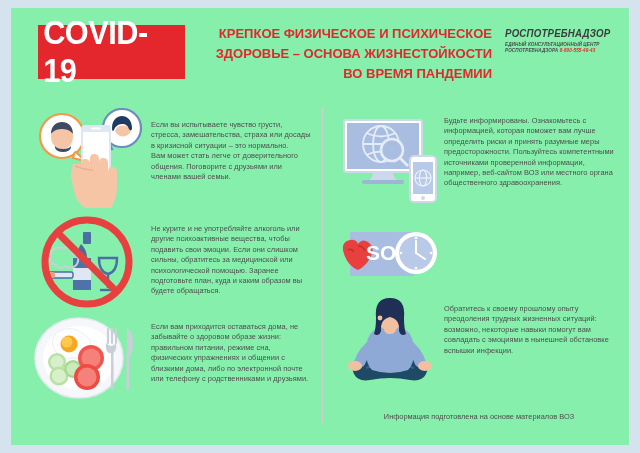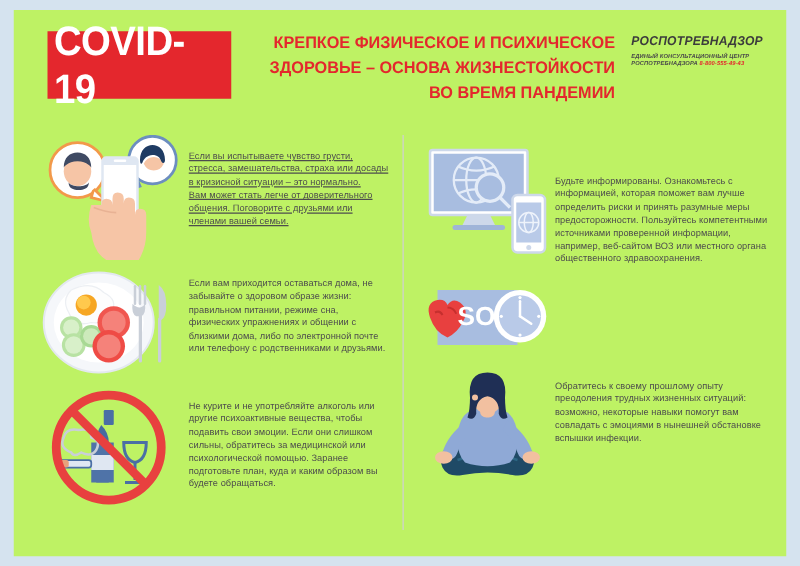--- a/index.html
+++ b/index.html
@@ -6,21 +6,21 @@
   body{
     width:640px;height:453px;
     background:#d5e3ef;
     font-family:"Liberation Sans","DejaVu Sans",sans-serif;
     overflow:hidden;
   }
   .poster{
     position:absolute;
     left:11px;top:8px;
     width:618px;height:437px;
-    background:#bef264;
+    background:#86efac;
     box-sizing:border-box;
   }
 
   
   .header{
     position:absolute;left:0;top:0;width:618px;height:84px;
   }
   .covid-badge{
     position:absolute;left:27px;top:17px;
     width:147px;height:54px;
@@ -145,22 +145,52 @@
 
           <rect x="52" y="17" width="30" height="74" rx="4" fill="#dfe7f2"></rect>
           <rect x="54" y="24" width="26" height="58" fill="#ffffff"></rect>
           <rect x="62" y="19.5" width="10" height="2" rx="1" fill="#ffffff"></rect>
           <rect x="62" y="84" width="10" height="3" rx="1.5" fill="#ffffff"></rect>
 
           <path d="M44 56 q-4 12 0 22 q2 16 12 22 h26 q6 -10 6 -22 l0 -14 q0 -5 -5 -5 q-4 0 -4 5 l0 5 q0 -8 0 -14 q0 -5 -5 -5 q-4 0 -4 5 l0 14 q0 -10 0 -18 q0 -5 -5 -5 q-4 0 -4 5 l0 18 q0 -8 0 -13 q0 -5 -5 -5 q-4 0 -4 5 z" fill="#f6c5a6"></path>
           <path d="M46 58 q10 4 18 4" stroke="#e8b294" stroke-width="1.4" fill="none"></path>
         </svg>
       </div>
-      <div class="txt" style="width:160px;padding-top:12px;white-space:pre-line;text-decoration:underline;">Если вы испытываете чувство грусти, стресса, замешательства, страха или досады в кризисной ситуации – это нормально.
+      <div class="txt" style="width:160px;padding-top:12px;white-space:pre-line;">Если вы испытываете чувство грусти, стресса, замешательства, страха или досады в кризисной ситуации – это нормально.
 Вам может стать легче от доверительного общения. Поговорите с друзьями или членами вашей семьи.</div>
+    </div>
+
+    <div class="row" style="height:100px;">
+      <div class="art" style="width:122px;">
+        <svg width="122" height="96" viewBox="0 0 122 96">
+
+          <g fill="#4a6fa5">
+            <rect x="54" y="18" width="8" height="12" rx="1"></rect>
+            <path d="M52 30 q6 6 6 14 v32 h-10 V44 q0 -8 4 -14z" fill="#476ba0"></path>
+            <rect x="44" y="44" width="18" height="32" fill="#4f73a8"></rect>
+            <rect x="44" y="54" width="18" height="12" fill="#dfe7f2"></rect>
+          </g>
+
+          <g fill="none" stroke="#4a6fa5" stroke-width="2.4">
+            <path d="M70 44 h18 q0 14 -9 16 q-9 -2 -9 -16z"></path>
+            <path d="M79 60 v14"></path>
+            <path d="M71 76 h16"></path>
+          </g>
+
+          <g>
+            <rect x="18" y="58" width="26" height="6" rx="2" fill="#dfe7f2" stroke="#4a6fa5" stroke-width="1.4"></rect>
+            <rect x="18" y="58" width="8" height="6" rx="2" fill="#e8a27a"></rect>
+            <path d="M28 52 q-10 -4 -6 -12 q2 -8 12 -6 q10 -2 10 6 q8 2 4 10 q-4 6 -12 2 q-6 4 -8 0z" fill="none" stroke="#c9cfd8" stroke-width="2"></path>
+          </g>
+
+          <circle cx="58" cy="48" r="42" fill="none" stroke="#e8403f" stroke-width="7"></circle>
+          <line x1="28" y1="18" x2="88" y2="78" stroke="#e8403f" stroke-width="7"></line>
+        </svg>
+      </div>
+      <div class="txt" style="width:160px;padding-top:10px;">Не курите и не употребляйте алкоголь или другие психоактивные вещества, чтобы подавить свои эмоции. Если они слишком сильны, обратитесь за медицинской или психологической помощью. Заранее подготовьте план, куда и каким образом вы будете обращаться.</div>
     </div>
 
     <div class="row" style="height:96px;">
       <div class="art" style="width:122px;">
         <svg width="122" height="90" viewBox="0 0 122 90">
           <ellipse cx="50" cy="44" rx="44" ry="40" fill="#f5f7fa" stroke="#e3e8ef" stroke-width="1.6"></ellipse>
           <ellipse cx="50" cy="44" rx="36" ry="32" fill="#ffffff"></ellipse>
 
           <path d="M28 18 q16 -8 26 2 q12 6 6 16 q-4 10 -16 8 q-14 4 -18 -8 q-6 -10 2 -18z" fill="#fdfdfd" stroke="#eceff3" stroke-width="1"></path>
           <circle cx="40" cy="30" r="8.5" fill="#f6a623"></circle>
@@ -187,50 +217,20 @@
           </g>
 
           <g fill="#c9cfd8">
             <path d="M98 14 q6 4 6 16 q0 10 -4 12 l-2 0 z"></path>
             <rect x="97.4" y="40" width="2.6" height="36" rx="1.2"></rect>
           </g>
         </svg>
       </div>
       <div class="txt" style="width:160px;padding-top:8px;">Если вам приходится оставаться дома, не забывайте о здоровом образе жизни: правильном питании, режиме сна, физических упражнениях и общении с близкими дома, либо по электронной почте или телефону с родственниками и друзьями.</div>
     </div>
-
-    <div class="row" style="height:100px;">
-      <div class="art" style="width:122px;">
-        <svg width="122" height="96" viewBox="0 0 122 96">
-
-          <g fill="#4a6fa5">
-            <rect x="54" y="18" width="8" height="12" rx="1"></rect>
-            <path d="M52 30 q6 6 6 14 v32 h-10 V44 q0 -8 4 -14z" fill="#476ba0"></path>
-            <rect x="44" y="44" width="18" height="32" fill="#4f73a8"></rect>
-            <rect x="44" y="54" width="18" height="12" fill="#dfe7f2"></rect>
-          </g>
-
-          <g fill="none" stroke="#4a6fa5" stroke-width="2.4">
-            <path d="M70 44 h18 q0 14 -9 16 q-9 -2 -9 -16z"></path>
-            <path d="M79 60 v14"></path>
-            <path d="M71 76 h16"></path>
-          </g>
-
-          <g>
-            <rect x="18" y="58" width="26" height="6" rx="2" fill="#dfe7f2" stroke="#4a6fa5" stroke-width="1.4"></rect>
-            <rect x="18" y="58" width="8" height="6" rx="2" fill="#e8a27a"></rect>
-            <path d="M28 52 q-10 -4 -6 -12 q2 -8 12 -6 q10 -2 10 6 q8 2 4 10 q-4 6 -12 2 q-6 4 -8 0z" fill="none" stroke="#c9cfd8" stroke-width="2"></path>
-          </g>
-
-          <circle cx="58" cy="48" r="42" fill="none" stroke="#e8403f" stroke-width="7"></circle>
-          <line x1="28" y1="18" x2="88" y2="78" stroke="#e8403f" stroke-width="7"></line>
-        </svg>
-      </div>
-      <div class="txt" style="width:160px;padding-top:10px;">Не курите и не употребляйте алкоголь или другие психоактивные вещества, чтобы подавить свои эмоции. Если они слишком сильны, обратитесь за медицинской или психологической помощью. Заранее подготовьте план, куда и каким образом вы будете обращаться.</div>
-    </div>
   </div>
 
   <div class="col col-right">
 
     <div class="row" style="height:112px;">
       <div class="art" style="width:108px;">
         <svg width="108" height="100" viewBox="0 0 108 100">
           <rect x="8" y="12" width="78" height="52" rx="2" fill="#ffffff" stroke="#cdd8ea" stroke-width="2"></rect>
           <rect x="11" y="15" width="72" height="46" fill="#a8bde0"></rect>
 
@@ -253,21 +253,21 @@
           <rect x="74" y="48" width="26" height="46" rx="4" fill="#ffffff" stroke="#cdd8ea" stroke-width="2"></rect>
           <rect x="77" y="54" width="20" height="32" fill="#b9cae8"></rect>
           <g fill="none" stroke="#eef3fb" stroke-width="1.2">
             <circle cx="87" cy="70" r="8"></circle>
             <ellipse cx="87" cy="70" rx="3.6" ry="8"></ellipse>
             <line x1="79" y1="70" x2="95" y2="70"></line>
           </g>
           <circle cx="87" cy="90" r="2" fill="#cdd8ea"></circle>
         </svg>
       </div>
-      <div class="txt" style="width:172px;padding-top:8px;margin-top:24px;">Будьте информированы. Ознакомьтесь с информацией, которая поможет вам лучше определить риски и принять разумные меры предосторожности. Пользуйтесь компетентными источниками проверенной информации, например, веб-сайтом ВОЗ или местного органа общественного здравоохранения.</div>
+      <div class="txt" style="width:172px;padding-top:8px;">Будьте информированы. Ознакомьтесь с информацией, которая поможет вам лучше определить риски и принять разумные меры предосторожности. Пользуйтесь компетентными источниками проверенной информации, например, веб-сайтом ВОЗ или местного органа общественного здравоохранения.</div>
     </div>
 
     <div class="row" style="height:76px;">
       <div class="art" style="width:108px;">
         <svg width="108" height="70" viewBox="0 0 108 70">
           <rect x="14" y="12" width="64" height="44" fill="#a8bde0"></rect>
 
           <path d="M8 34 q-4 -12 6 -14 q6 -1 8 4 q4 -6 10 -2 q8 6 2 16 q-4 8 -12 12 q-10 -4 -14 -16z" fill="#e8403f"></path>
           <path d="M12 30 q4 -2 6 2" stroke="#c62f2e" stroke-width="1.6" fill="none"></path>
           <path d="M22 26 q5 0 7 5" stroke="#c62f2e" stroke-width="1.6" fill="none"></path>
@@ -309,14 +309,15 @@
           <ellipse cx="54" cy="20" rx="13" ry="15" fill="#f2c0a0"></ellipse>
 
           <path d="M40 22 q-2 -20 14 -20 q16 0 14 20 q0 10 2 16 q-5 3 -7 -3 q1 -12 -9 -14 q-10 2 -9 14 q-2 6 -7 3 q2 -6 2 -16z" fill="#1f2f55"></path>
           <circle cx="44" cy="22" r="2.4" fill="#f2c0a0"></circle>
         </svg>
       </div>
       <div class="txt" style="width:172px;padding-top:8px;">Обратитесь к своему прошлому опыту преодоления трудных жизненных ситуаций: возможно, некоторые навыки помогут вам совладать с эмоциями в нынешней обстановке вспышки инфекции.</div>
     </div>
   </div>
 
+  <div class="footer">Информация подготовлена на основе материалов ВОЗ</div>
 
 </div>
 
 </body></html>

